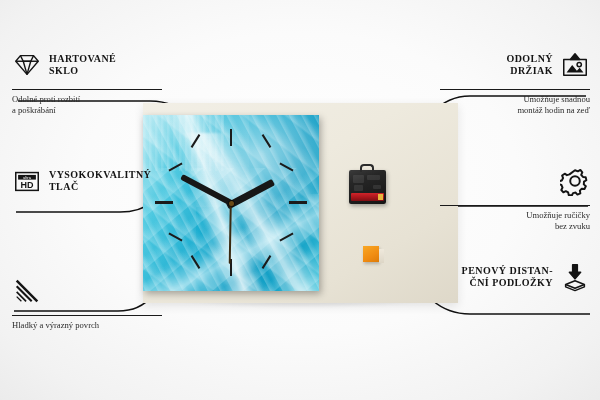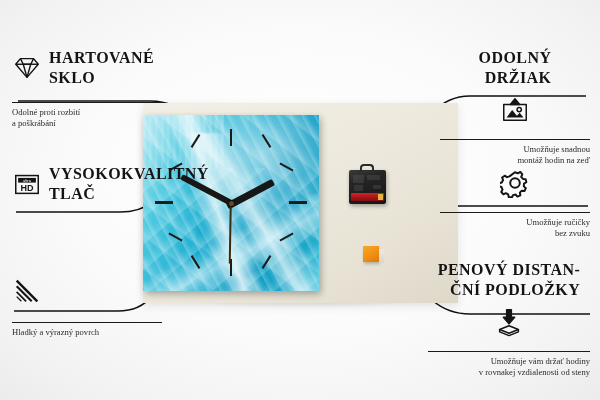--- a/index.html
+++ b/index.html
@@ -19,43 +19,43 @@
   #wires path { fill: none; stroke: #111111; stroke-width: 1.6; }
   #wires circle { fill: #ffffff; stroke: #111111; stroke-width: 1.6; }
 
   
   .feat { position: absolute; width: 150px; }
   .feat.left  { left: 12px;  text-align: left; }
   .feat.right { right: 10px; text-align: right; }
 
   .fhead { display: flex; align-items: center; gap: 7px; min-height: 34px; }
   .feat.left  .fhead { justify-content: flex-start; }
-  .feat.right .fhead { justify-content: flex-end; flex-direction: column; }
+  .feat.right .fhead { justify-content: flex-end; flex-direction: row; }
 
   .ficon { width: 30px; height: 30px; flex: 0 0 30px; display: block; }
   .ficon svg { display: block; width: 30px; height: 30px; }
 
   .ftitle {
     font-family: "Liberation Serif", serif;
     font-weight: bold;
-    font-size: 16px;
+    font-size: 10px;
     line-height: 1.24;
     letter-spacing: 0.45px;
     color: #141414;
     text-transform: uppercase;
     white-space: pre-line;
   }
   .fdesc {
     font-family: "Liberation Serif", serif;
     font-size: 8.6px;
     line-height: 1.33;
     color: #2b2b2b;
     padding-top: 4px;
     border-top: 1.1px solid #1a1a1a;
-    margin-top: 14px;
+    margin-top: 7px;
     white-space: pre-line;
   }
   .feat.right .fdesc { border-top: 1.1px solid #1a1a1a; }
 
   
   #photo {
     position: absolute;
     left: 143px; top: 103px;
     width: 315px; height: 200px;
     background:
@@ -365,17 +365,15 @@
       <span class="ficon">
         <svg viewBox="0 0 32 32">
             <g fill="none" stroke="#141414" stroke-width="1.6" stroke-linejoin="round">
           <path d="M13.5 3 h5 v8 h3.5 L16 18 L10 11 h3.5 Z" fill="#141414"></path>
           <path d="M16 20 L26 24 L16 28 L6 24 Z"></path>
           <path d="M6 24 v2.5 L16 30.5 L26 26.5 V24"></path>
         </g>
           </svg>
       </span>
     </div>
-    <div class="fdesc">Umožňuje vám držať hodiny
-v rovnakej vzdialenosti od steny</div>
   </div>
 
 </div>
 
 </body></html>

